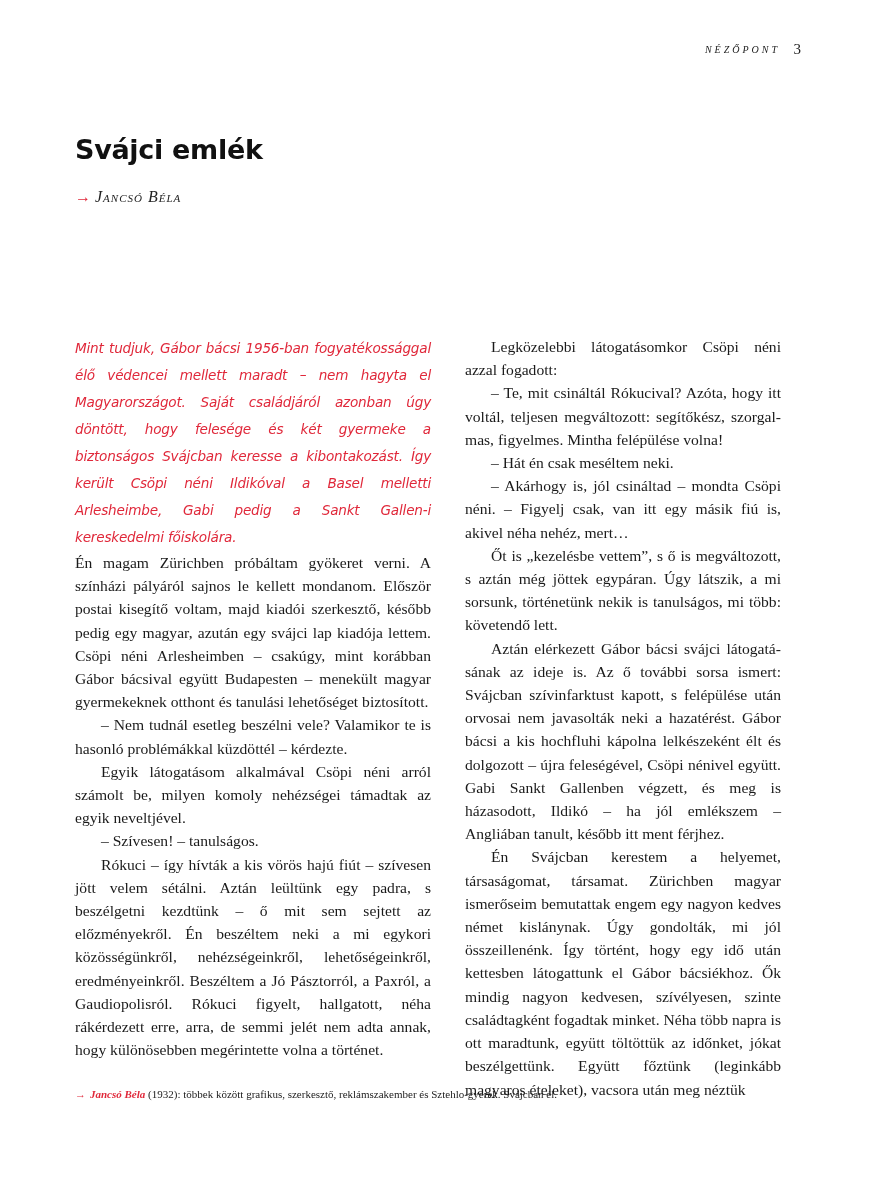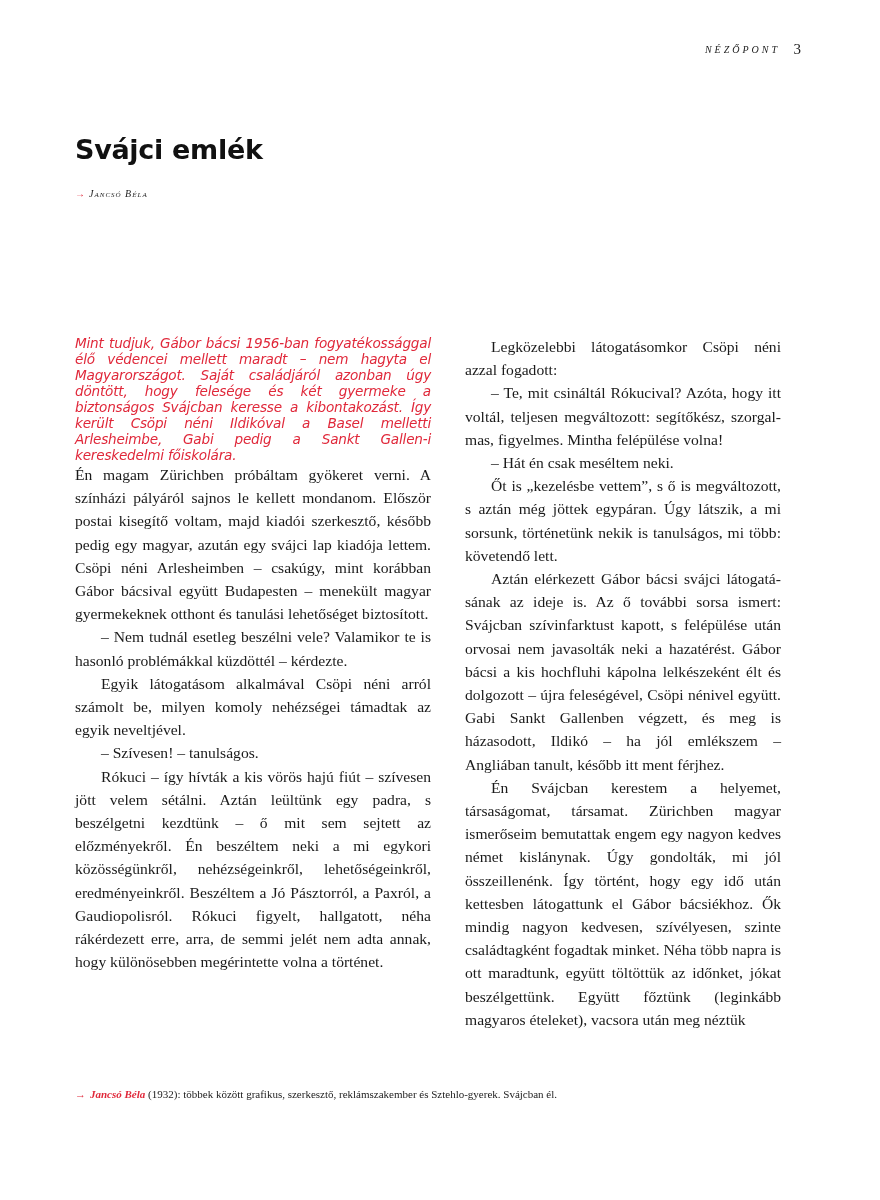--- a/index.html
+++ b/index.html
@@ -1,25 +1,25 @@
 <!DOCTYPE html>
 <html><head>
 <meta charset="utf-8">
 <style>
   html, body { margin: 0; padding: 0; background: #ffffff; }
   body { width: 880px; height: 1200px; position: relative; overflow: hidden; color: #1a1a1a; }
   .running-head { position: absolute; top: 44px; right: 100px; font-family: Liberation Serif, serif; font-style: italic; font-size: 10px; letter-spacing: 3px; color: #222; }
   .page-num { position: absolute; top: 41px; right: 79px; font-family: "Liberation Serif", serif; font-size: 15px; color: #222; }
   .title { position: absolute; top: 134px; left: 75px; margin: 0; font-family: "DejaVu Sans", sans-serif; font-weight: bold; font-size: 27px; color: #111; letter-spacing: -0.3px; text-align: right; }
-  .byline { position: absolute; top: 188px; left: 75px; font-family: "Liberation Serif", serif; font-style: italic; font-size: 10px; color: #222; font-variant: small-caps; letter-spacing: 1px; }
+  .byline { position: absolute; top: 188px; left: 75px; font-family: "Liberation Serif", serif; font-style: italic; font-size: 16px; color: #222; font-variant: small-caps; letter-spacing: 1px; }
   .arrow { color: #e0283a; font-style: normal; font-variant: normal; margin-right: 4px; letter-spacing: 0; }
   .col { position: absolute; top: 335px; width: 356px; font-family: "Liberation Serif", serif; font-size: 15.6px; line-height: 23.2px; text-align: justify; hyphens: manual; }
   .col-left { left: 75px; }
   .col-right { left: 465px; width: 316px; }
-  .lead { font-family: "DejaVu Sans", sans-serif; font-style: italic; font-size: 13.6px; line-height: 16px; color: #e0283a; margin: 0 0 23px 0; letter-spacing: -0.2px; }
+  .lead { font-family: "DejaVu Sans", sans-serif; font-style: italic; font-size: 13.6px; line-height: 27px; color: #e0283a; margin: 0 0 23px 0; letter-spacing: -0.2px; }
   .col p { margin: 0; }
   .col p.indent { text-indent: 26px; }
   .footnote { position: absolute; top: 1088px; left: 75px; font-family: "Liberation Serif", serif; font-size: 11px; color: #222; }
   .footnote .fn-name { color: #e0283a; font-style: italic; font-weight: bold; }
 </style>
 </head>
 <body>
 
 <div class="running-head">NÉZŐPONT</div>
 <div class="page-num">3</div>
@@ -36,20 +36,21 @@
   <p class="indent">– Nem tudnál esetleg beszélni vele? Valamikor te is hasonló problémákkal küzdöttél – kérdezte.</p>
   <p class="indent">Egyik látogatásom alkalmával Csöpi néni arról számolt be, milyen komoly nehézségei támadtak az egyik neveltjével.</p>
   <p class="indent">– Szívesen! – tanulságos.</p>
   <p class="indent">Rókuci – így hívták a kis vörös hajú fiút – szí­vesen jött velem sétálni. Aztán leültünk egy pad­ra, s beszélgetni kezdtünk – ő mit sem sejtett az előzményekről. Én beszéltem neki a mi egykori közösségünkről, nehézségeinkről, lehetőségeink­ről, eredményeinkről. Beszéltem a Jó Pásztorról, a Paxról, a Gaudiopolisról. Rókuci figyelt, hallga­tott, néha rákérdezett erre, arra, de semmi jelét nem adta annak, hogy különösebben megérintette volna a történet.</p>
 </div>
 
 <div class="col col-right">
   <p class="indent">Legközelebbi látogatásomkor Csöpi néni azzal fogadott:</p>
   <p class="indent">– Te, mit csináltál Rókucival? Azóta, hogy itt voltál, teljesen megváltozott: segítőkész, szorgal­mas, figyelmes. Mintha felépülése volna!</p>
   <p class="indent">– Hát én csak meséltem neki.</p>
+  <p class="indent">– Akárhogy is, jól csináltad – mondta Csöpi néni. – Figyelj csak, van itt egy másik fiú is, akivel néha nehéz, mert…</p>
   <p class="indent">Őt is „kezelésbe vettem”, s ő is megváltozott, s aztán még jöttek egypáran. Úgy látszik, a mi sor­sunk, történetünk nekik is tanulságos, mi több: kö­vetendő lett.</p>
   <p class="indent">Aztán elérkezett Gábor bácsi svájci látogatá­sának az ideje is. Az ő további sorsa ismert: Svájc­ban szívinfarktust kapott, s felépülése után orvosai nem javasolták neki a hazatérést. Gábor bácsi a kis hochfluhi kápolna lelkészeként élt és dolgozott – újra feleségével, Csöpi nénivel együtt. Gabi Sankt Gallenben végzett, és meg is házasodott, Ildikó – ha jól emlékszem – Angliában tanult, később itt ment férjhez.</p>
   <p class="indent">Én Svájcban kerestem a helyemet, társaságomat, társamat. Zürichben magyar ismerőseim bemutat­tak engem egy nagyon kedves német kislánynak. Úgy gondolták, mi jól összeillenénk. Így történt, hogy egy idő után kettesben látogattunk el Gábor bácsiékhoz. Ők mindig nagyon kedvesen, szívélye­sen, szinte családtagként fogadtak minket. Néha több napra is ott maradtunk, együtt töltöttük az időnket, jókat beszélgettünk. Együtt főztünk (leg­inkább magyaros ételeket), vacsora után meg néztük</p>
 </div>
 
 <div class="footnote">
   <span class="arrow">→</span><span class="fn-name">Jancsó Béla</span><span> (1932): többek között grafikus, szerkesztő, reklámszakember és Sztehlo-gyerek. Svájcban él.</span>
 </div>
 
 </body></html>

